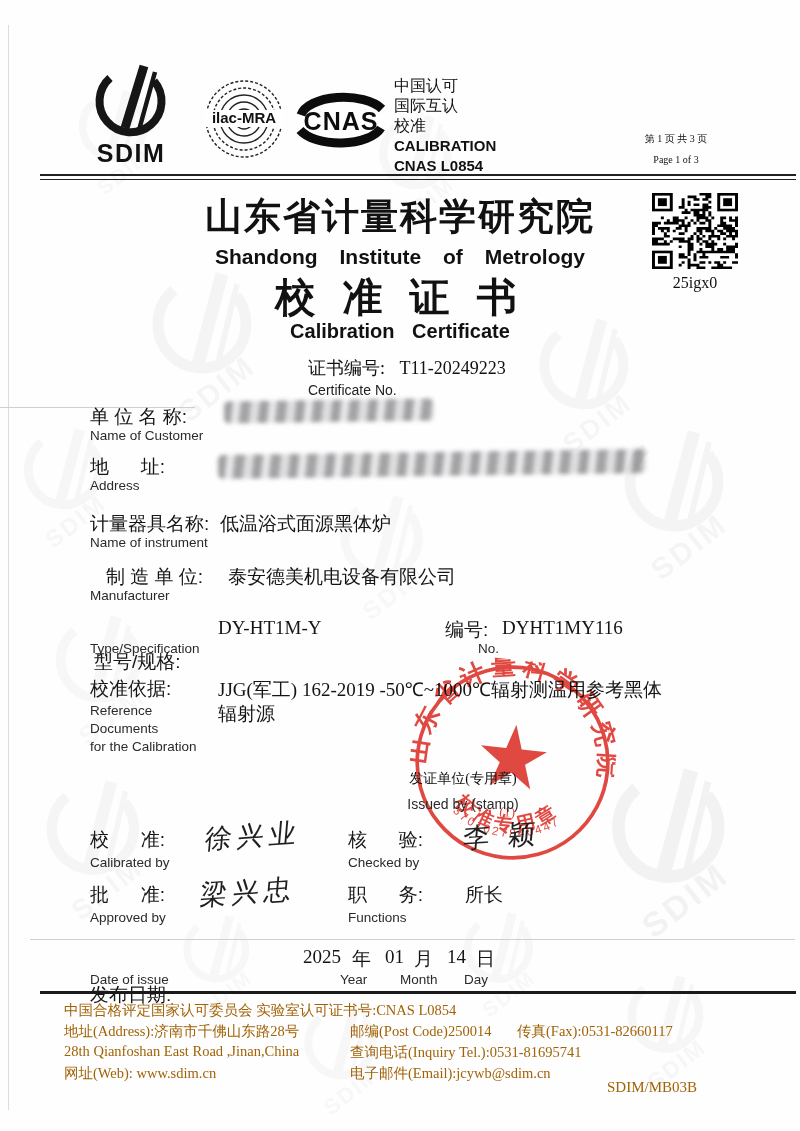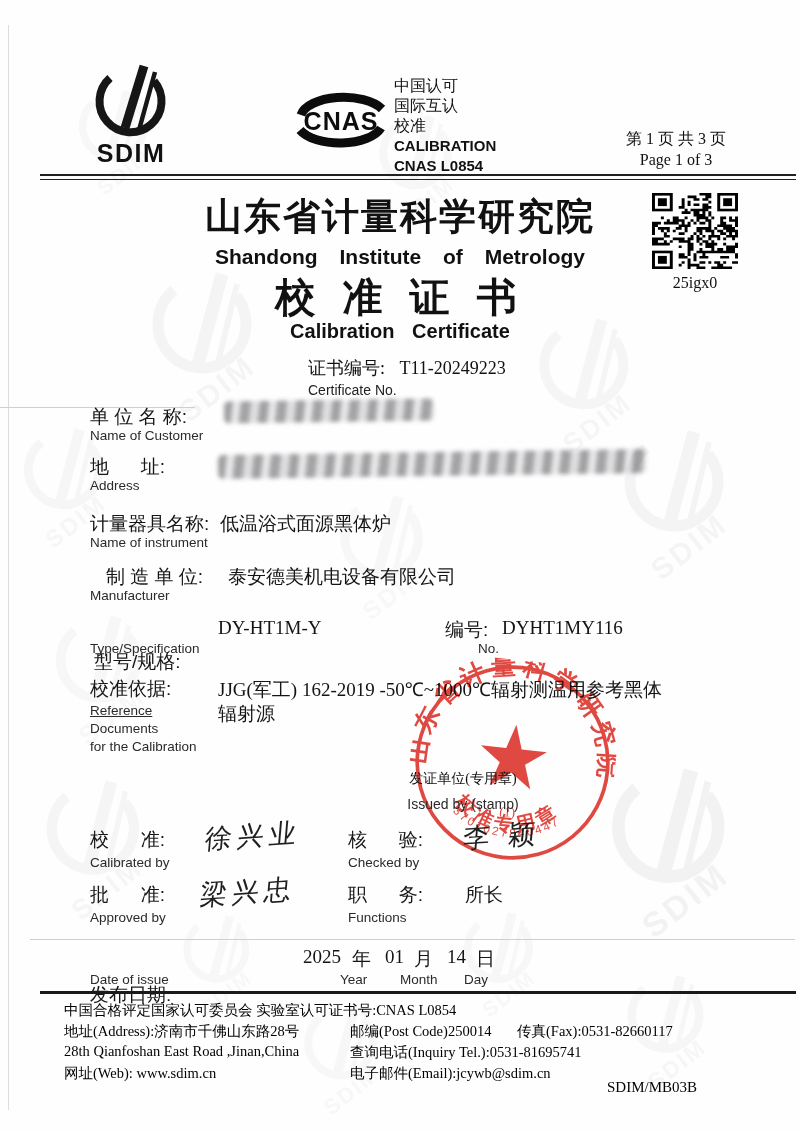--- a/index.html
+++ b/index.html
@@ -7,21 +7,21 @@
         font-family:"Liberation Serif",serif;color:#111;}
   .abs{position:absolute;}
   .pre{white-space:pre;}
   .center{text-align:center;}
   
   .edge-v{position:absolute;left:8px;top:25px;width:1px;height:1085px;background:#dcdcdc;}
   .faint-line{position:absolute;background:#cfcfcf;height:1px;}
   
   .accred-cn{font-size:16px;line-height:20px;}
   .accred-en{font-family:"Liberation Sans",sans-serif;font-weight:bold;font-size:15px;line-height:20px;}
-  .pagenum{font-size:16px;line-height:21px;}
+  .pagenum{font-size:10px;line-height:21px;}
   .rule-top{position:absolute;left:40px;top:174px;width:756px;height:3px;
             border-top:2.5px solid #222;border-bottom:1.2px solid #222;}
   .rule-bottom{position:absolute;left:40px;top:991px;width:756px;border-top:3px solid #1a1a1a;}
   
   .inst-cn{left:0;top:192px;width:100%;font-size:37px;font-weight:600;letter-spacing:2px;}
   .inst-en{left:0;top:245px;width:100%;font-family:"Liberation Sans",sans-serif;font-weight:bold;
            font-size:21px;word-spacing:16px;}
   .cert-cn{left:0;top:270px;width:100%;font-family:"Liberation Sans",sans-serif;font-weight:900;
            font-size:40px;letter-spacing:8px;}
   .cert-en{left:0;top:320px;width:100%;font-family:"Liberation Sans",sans-serif;font-weight:bold;
@@ -39,21 +39,21 @@
       rgba(52,52,58,.55) 17px 27px, rgba(125,125,130,.3) 27px 36px);}
   
   .seal{position:absolute;left:410px;top:660px;width:205px;height:205px;
         mix-blend-mode:multiply;opacity:.88;transform:rotate(6deg);}
   
   .sig{font-size:27px;color:#1f1f1f;letter-spacing:5px;transform:rotate(-4deg) skewX(-9deg);
        font-family:"DejaVu Serif",serif;}
   
   .wm{position:absolute;pointer-events:none;}
   
-  .foot{font-size:14.5px;color:#000000;}
+  .foot{font-size:14.5px;color:#a16207;}
   .qr-caption{font-size:16px;}
 </style>
 </head>
 <body>
 
 <div id="page">
 
   <svg width="0" height="0" style="position:absolute">
     <defs>
       <g id="wm-def">
@@ -113,20 +113,33 @@
 
   <div class="abs" style="left:88px;top:64px;width:92px;">
     <svg width="86" height="102" viewBox="0 0 86 102">
       <path d="M 22 14 A 31 31 0 1 0 66 17" fill="none" stroke="#161616" stroke-width="8"></path>
       <path d="M 56 2 L 37 64" fill="none" stroke="#161616" stroke-width="9"></path>
       <path d="M 67 8 L 51 66" fill="none" stroke="#161616" stroke-width="4.5"></path>
       <text x="43" y="98" text-anchor="middle" font-family="Liberation Sans, sans-serif" font-size="25" font-weight="bold" letter-spacing="1.5" fill="#111">SDIM</text>
     </svg>
   </div>
 
+  <div class="abs" style="left:203px;top:78px;">
+    <svg width="82" height="82" viewBox="0 0 82 82">
+      <g fill="none" stroke="#222" stroke-width="1.4">
+        <circle cx="41" cy="41" r="38" stroke-dasharray="3 2"></circle>
+        <circle cx="41" cy="41" r="31" stroke-dasharray="3 2"></circle>
+        <circle cx="41" cy="41" r="24"></circle>
+        <circle cx="41" cy="41" r="17"></circle>
+        <circle cx="41" cy="41" r="10"></circle>
+      </g>
+      <rect x="2" y="32" width="78" height="17" fill="#fff"></rect>
+      <text x="41" y="45" text-anchor="middle" font-family="Liberation Sans, sans-serif" font-size="15" font-weight="bold" fill="#111">ilac-MRA</text>
+    </svg>
+  </div>
 
   <div class="abs" style="left:294px;top:88px;">
     <svg width="94" height="66" viewBox="0 0 94 66">
       <path d="M 7 27 A 43 21 0 0 1 88 21" fill="none" stroke="#0c0c0c" stroke-width="9"></path>
       <path d="M 6 42 A 43 21 0 0 0 87 40" fill="none" stroke="#0c0c0c" stroke-width="9"></path>
       <text x="47" y="42" text-anchor="middle" font-family="Liberation Sans, sans-serif" font-size="25" font-weight="bold" letter-spacing="1" fill="#0c0c0c">CNAS</text>
     </svg>
   </div>
 
   <div class="abs" style="left:394px;top:76px;">
@@ -197,21 +210,21 @@
   <div class="abs lab" style="left:94px;top:617px;margin-top:32px;">型号/规格:</div>
   <div class="abs val" style="left:218px;top:617px;">DY-HT1M-Y</div>
   <div class="abs sub" style="left:90px;top:641px;">Type/Specification</div>
   <div class="abs lab" style="left:445px;top:617px;">编号:</div>
   <div class="abs val" style="left:502px;top:617px;">DYHT1MY116</div>
   <div class="abs sub" style="left:478px;top:641px;">No.</div>
 
   <div class="abs lab" style="left:90px;top:676px;">校准依据:</div>
   <div class="abs val" style="left:218px;top:676px;">JJG(军工) 162-2019 -50℃~1000℃辐射测温用参考黑体</div>
   <div class="abs val" style="left:218px;top:701px;">辐射源</div>
-  <div class="abs sub" style="left:90px;top:703px;text-decoration:underline;">Reference</div>
+  <div class="abs sub" style="left:90px;top:703px;">Reference</div>
   <div class="abs sub" style="left:90px;top:721px;">Documents</div>
   <div class="abs sub" style="left:90px;top:739px;">for the Calibration</div>
 
   <svg class="seal" viewBox="0 0 200 200">
     <defs>
       <path id="sealTop" d="M 16 112 A 85 85 0 1 1 184 112" fill="none"></path>
       <path id="sealNum" d="M 22 120 A 84 84 0 0 0 178 120" fill="none"></path>
       <path id="sealMid" d="M 42 136 A 70 70 0 0 0 158 136" fill="none"></path>
     </defs>
     <circle cx="100" cy="100" r="93" fill="none" stroke="#dd2f27" stroke-width="3.6"></circle>

